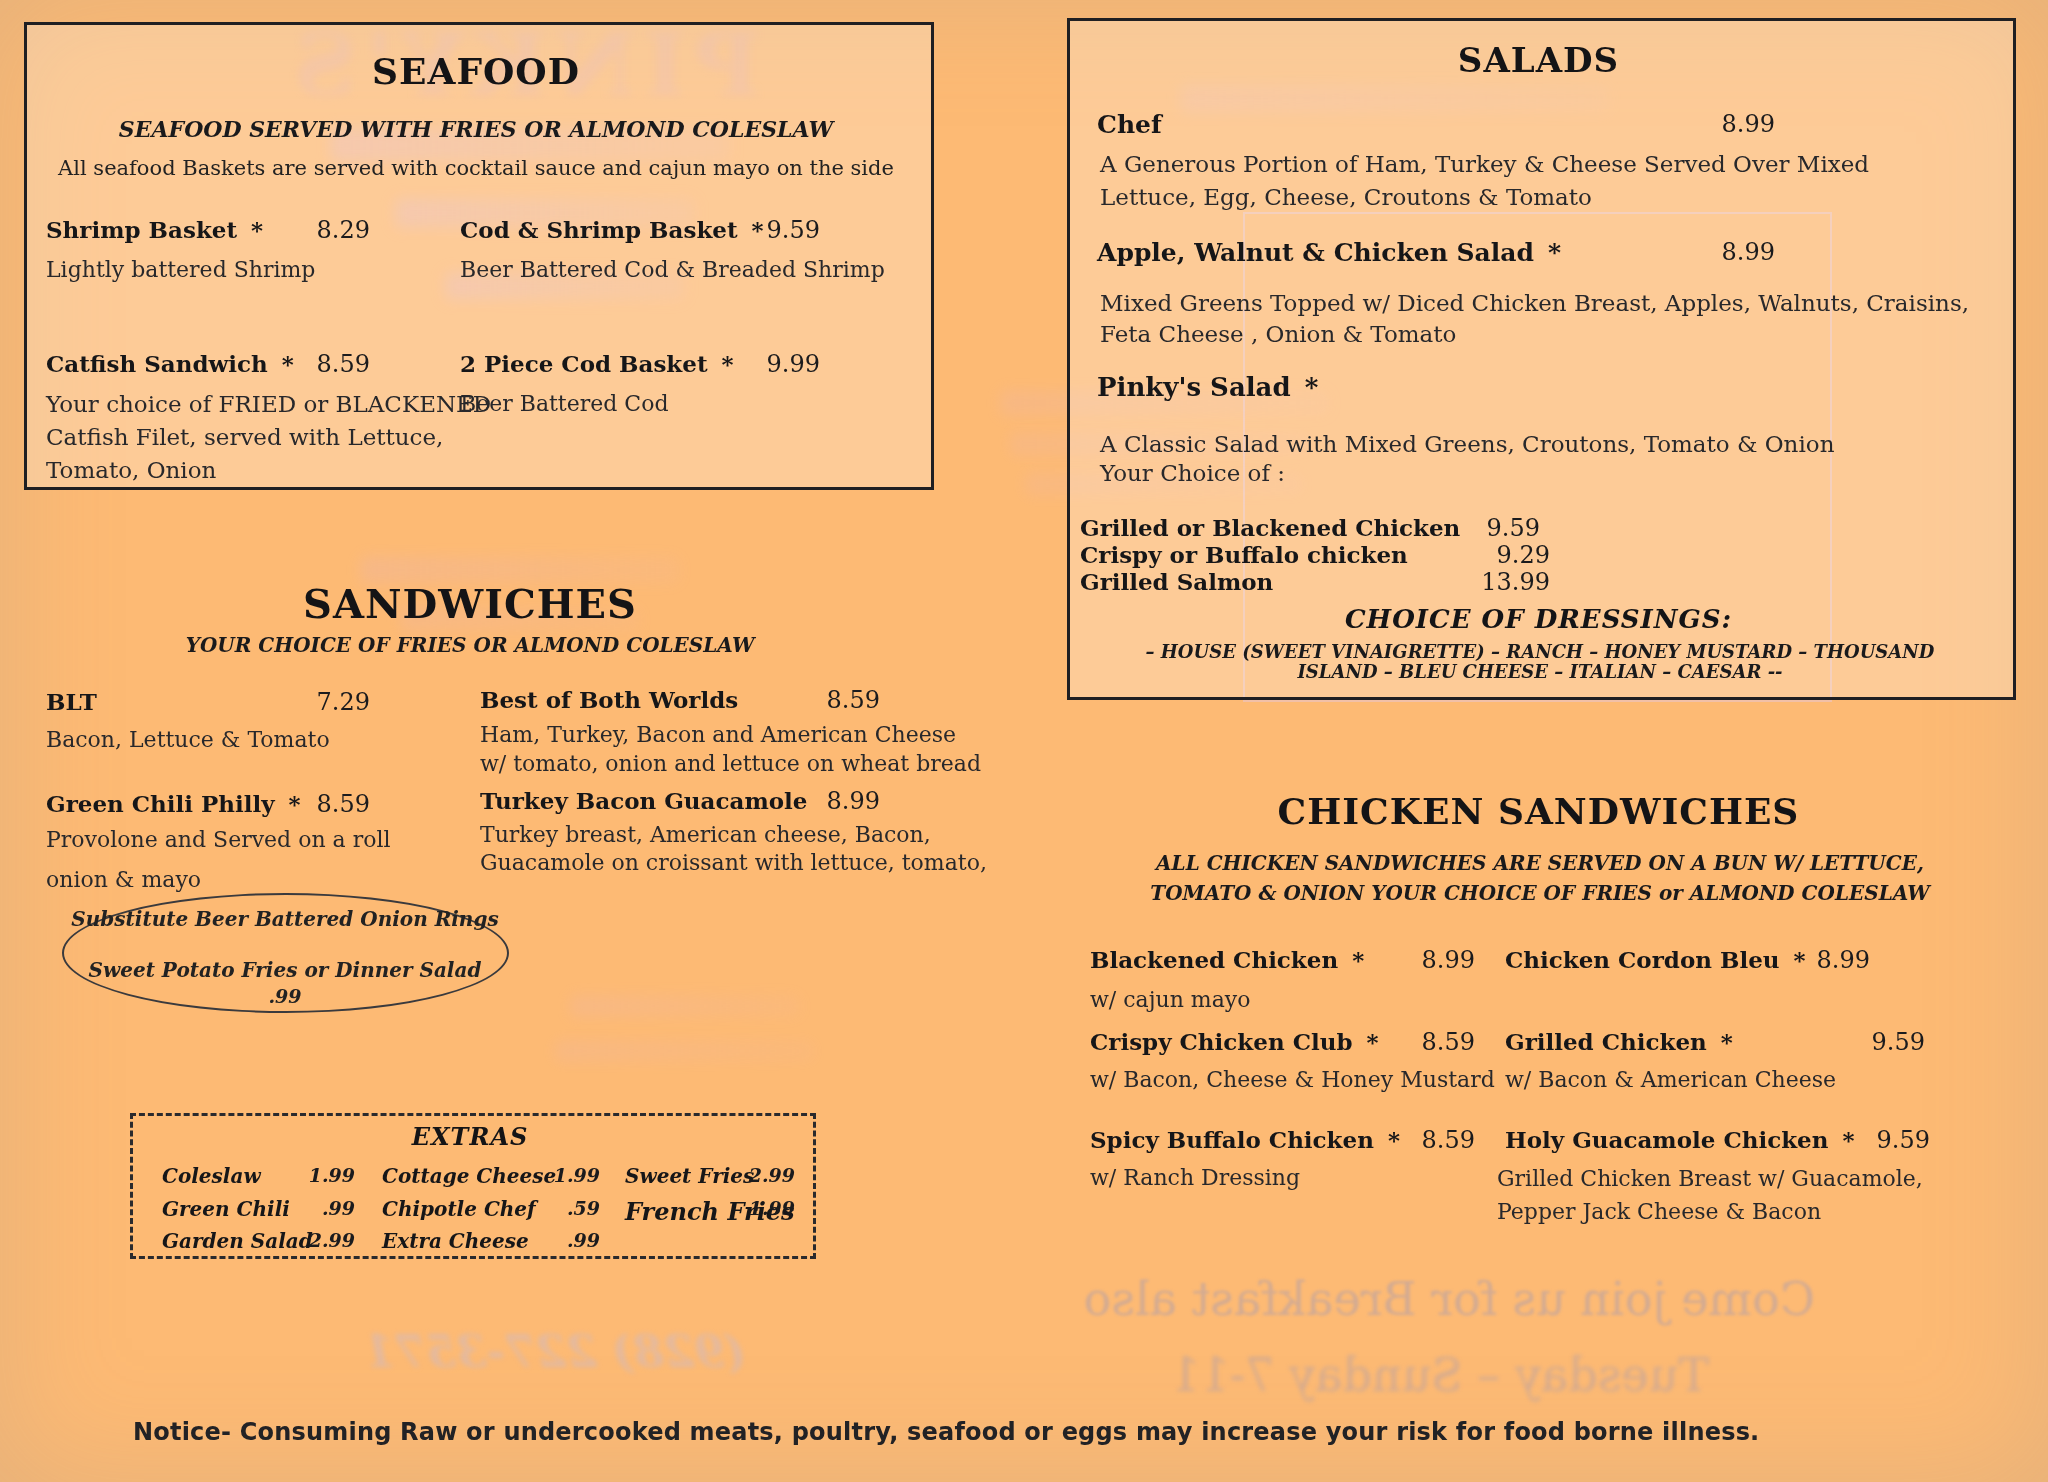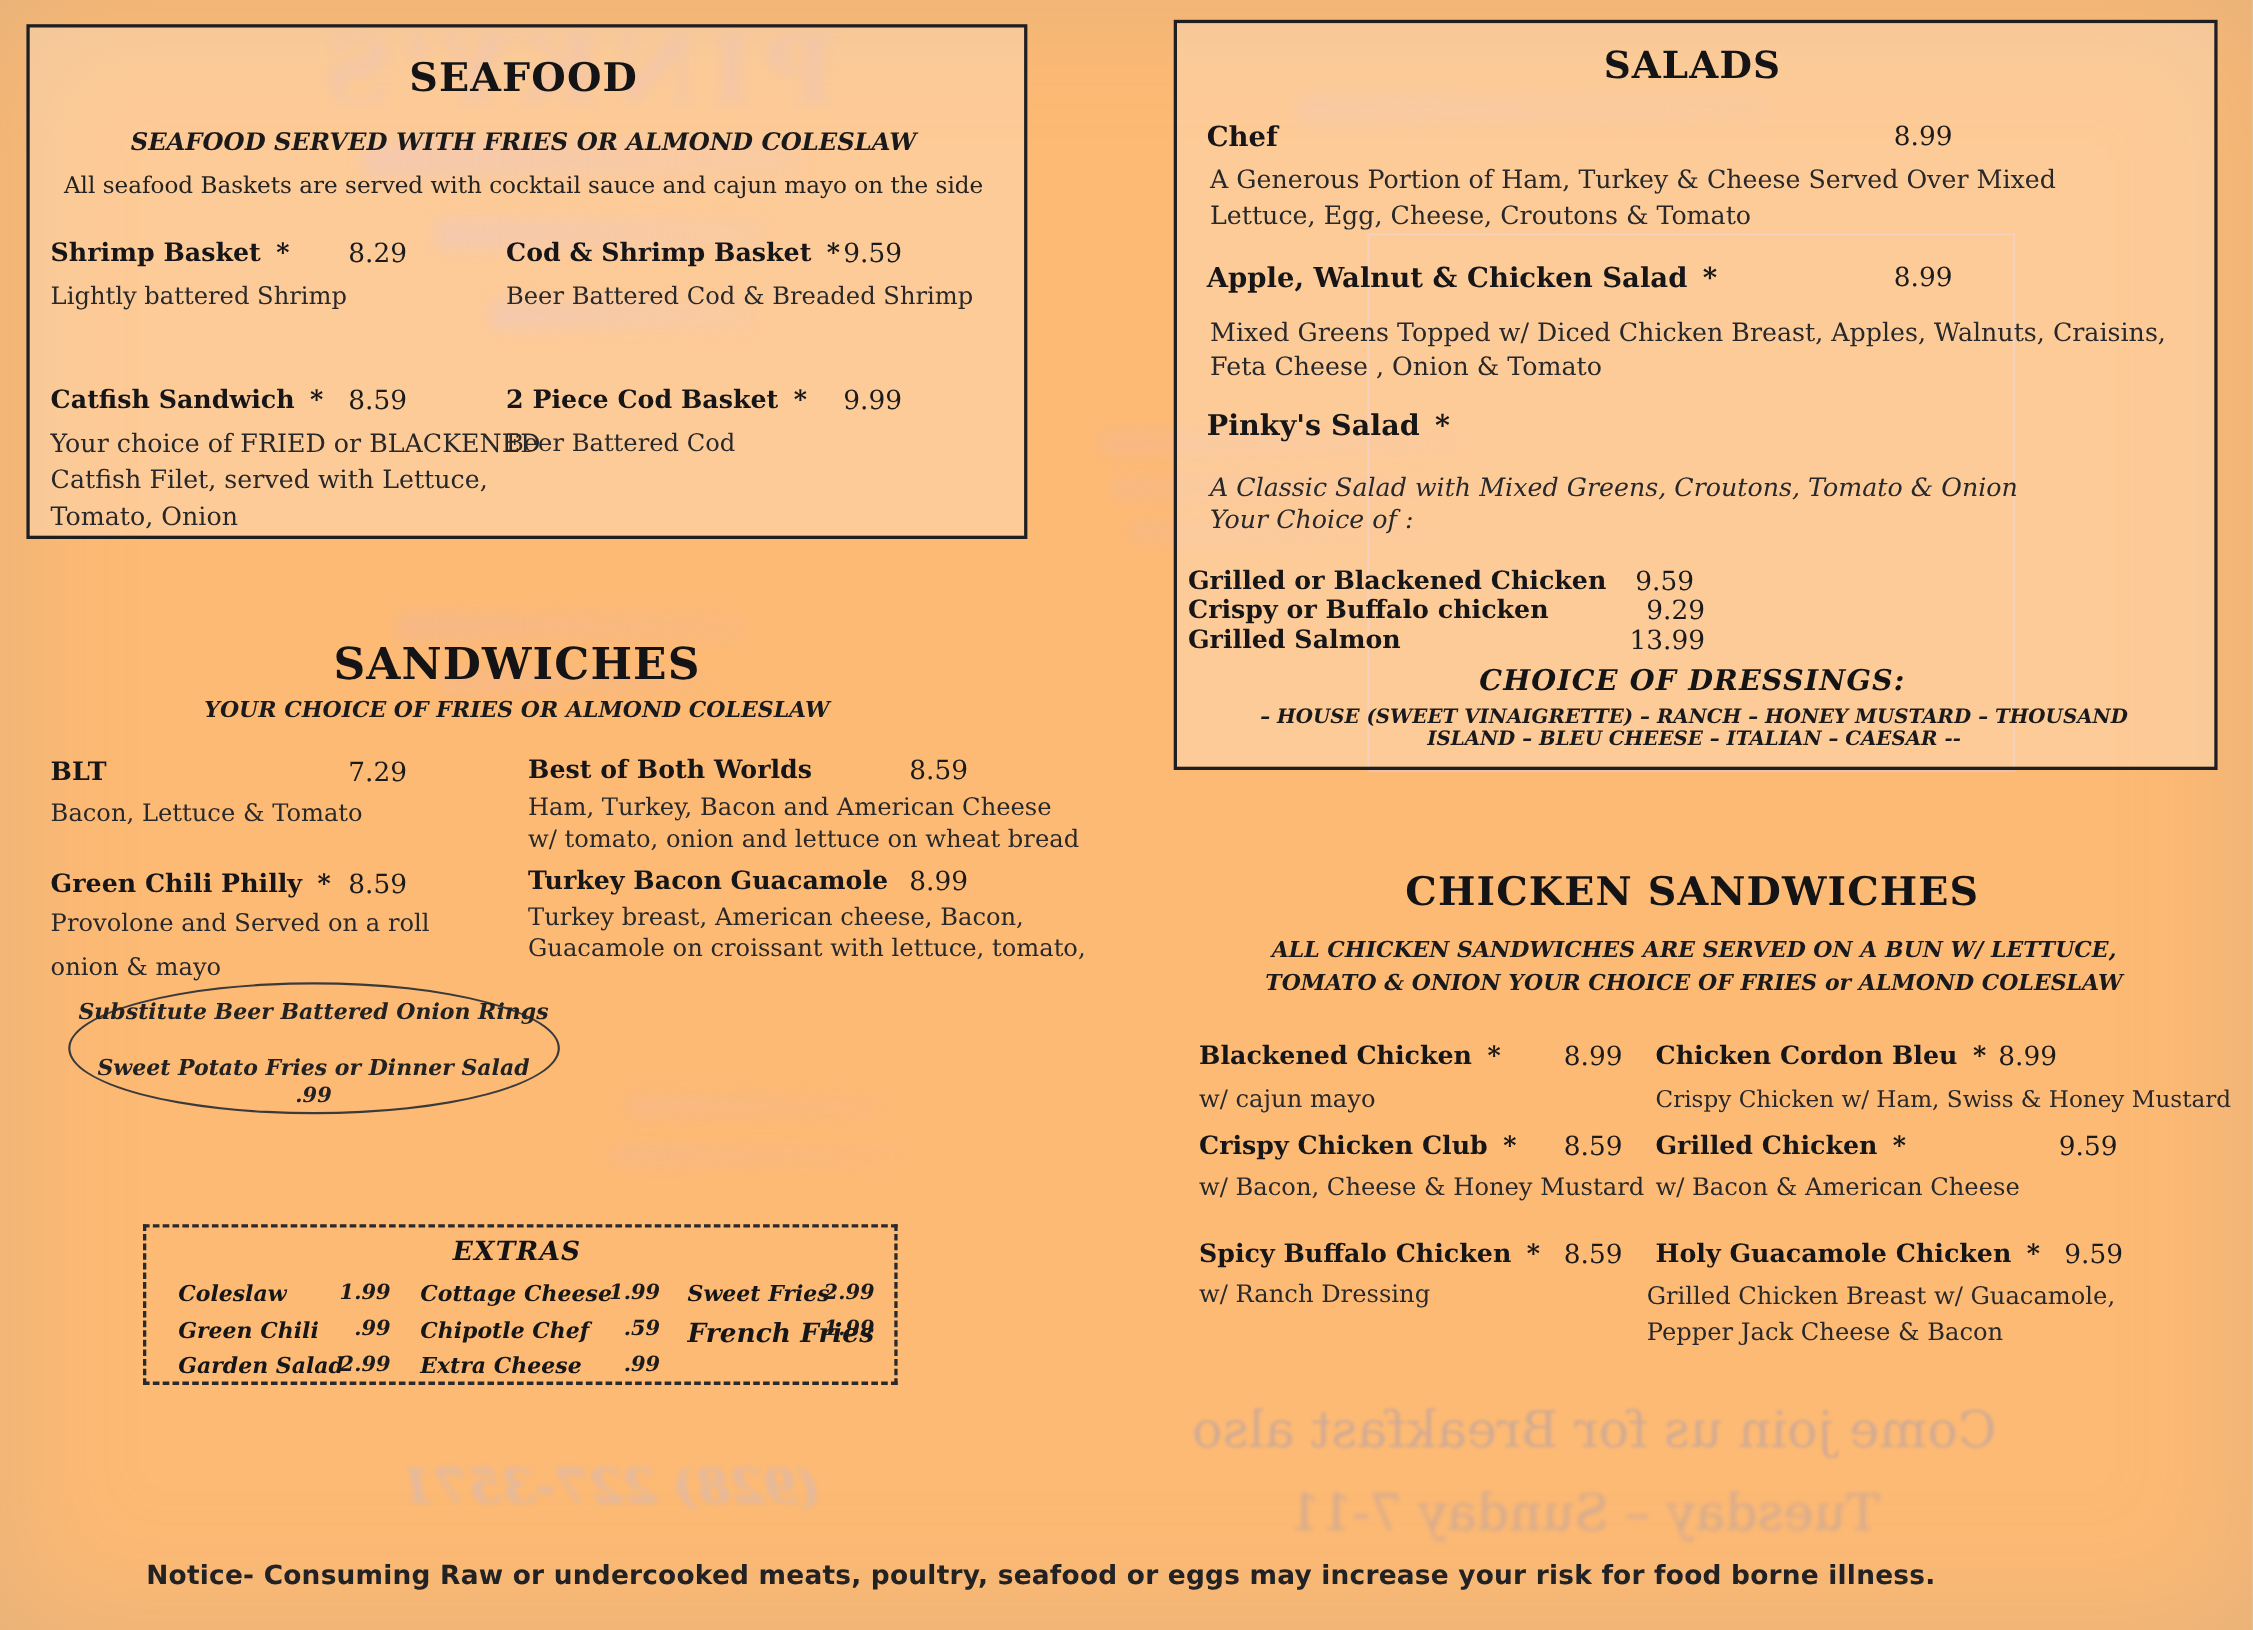--- a/index.html
+++ b/index.html
@@ -135,21 +135,21 @@
 Lettuce, Egg, Cheese, Croutons &amp; Tomato</div>
 
   <div class="nm" style="left:1097px;top:238px;font-size:25px;">
     <span>Apple, Walnut &amp; Chicken Salad</span><span class="mk">*</span></div>
   <div class="pr" style="left:1695px;top:238px;width:80px;">8.99</div>
   <div class="ds" style="left:1100px;top:288px;font-size:23px;line-height:31px;">Mixed Greens Topped w/ Diced Chicken Breast, Apples, Walnuts, Craisins,
 Feta Cheese , Onion &amp; Tomato</div>
 
   <div class="nm" style="left:1097px;top:372px;font-size:26px;">
     <span>Pinky's  Salad</span><span class="mk">*</span></div>
-  <div class="ds" style="left:1100px;top:430px;font-size:23px;line-height:29px;font-style:italic;">A  Classic Salad with Mixed Greens, Croutons, Tomato &amp; Onion
+  <div class="ds" style="left:1100px;top:430px;font-size:23px;line-height:29px;">A  Classic Salad with Mixed Greens, Croutons, Tomato &amp; Onion
 Your Choice of :</div>
 
   <div class="nm" style="left:1080px;top:514px;font-size:23px;"><span>Grilled or Blackened Chicken</span></div>
   <div class="pr" style="left:1460px;top:514px;width:80px;">9.59</div>
   <div class="nm" style="left:1080px;top:541px;font-size:23px;"><span>Crispy or Buffalo chicken</span></div>
   <div class="pr" style="left:1470px;top:541px;width:80px;">9.29</div>
   <div class="nm" style="left:1080px;top:568px;font-size:23px;"><span>Grilled Salmon</span></div>
   <div class="pr" style="left:1470px;top:568px;width:80px;">13.99</div>
 
   <div class="h1 ital" style="left:1067px;top:604px;width:943px;font-size:26px;font-style:italic;">CHOICE OF DRESSINGS:</div>
@@ -171,21 +171,20 @@
   <div class="ds" style="left:1090px;top:1064px;">w/ Bacon, Cheese &amp; Honey  Mustard</div>
 
   <div class="nm" style="left:1090px;top:1126px;">
     <span>Spicy Buffalo Chicken</span><span class="mk">*</span></div>
   <div class="pr" style="left:1395px;top:1126px;width:80px;">8.59</div>
   <div class="ds" style="left:1090px;top:1162px;">w/ Ranch Dressing</div>
 
   <div class="nm" style="left:1505px;top:946px;">
     <span>Chicken Cordon Bleu</span><span class="mk">*</span></div>
   <div class="pr" style="left:1790px;top:946px;width:80px;">8.99</div>
-  <div class="ds" style="left:1505px;top:984px;font-size:21px;">Crispy Chicken w/ Ham, Swiss &amp; Honey Mustard</div>
 
   <div class="nm" style="left:1505px;top:1028px;">
     <span>Grilled Chicken</span><span class="mk">*</span></div>
   <div class="pr" style="left:1845px;top:1028px;width:80px;">9.59</div>
   <div class="ds" style="left:1505px;top:1064px;">w/ Bacon &amp; American Cheese</div>
 
   <div class="nm" style="left:1505px;top:1126px;">
     <span>Holy Guacamole Chicken</span><span class="mk">*</span></div>
   <div class="pr" style="left:1850px;top:1126px;width:80px;">9.59</div>
   <div class="ds" style="left:1497px;top:1162px;line-height:33px;">Grilled Chicken Breast w/ Guacamole,

